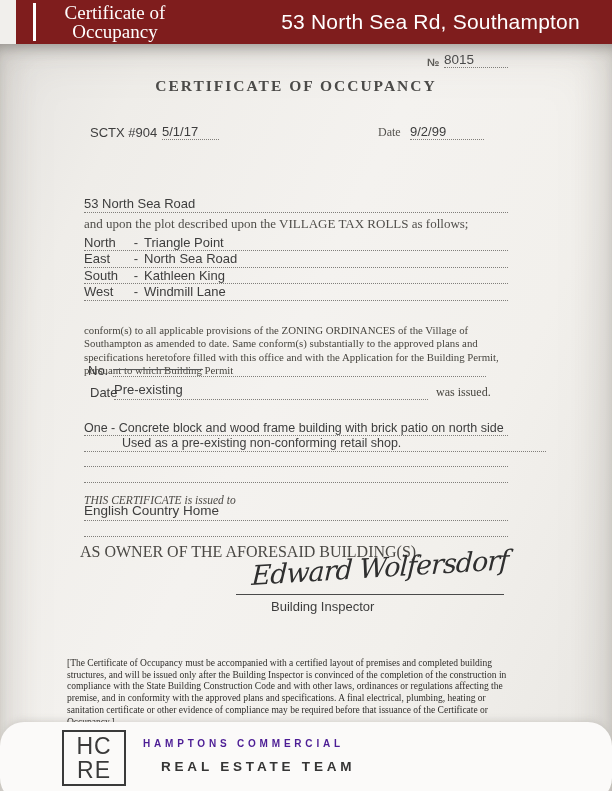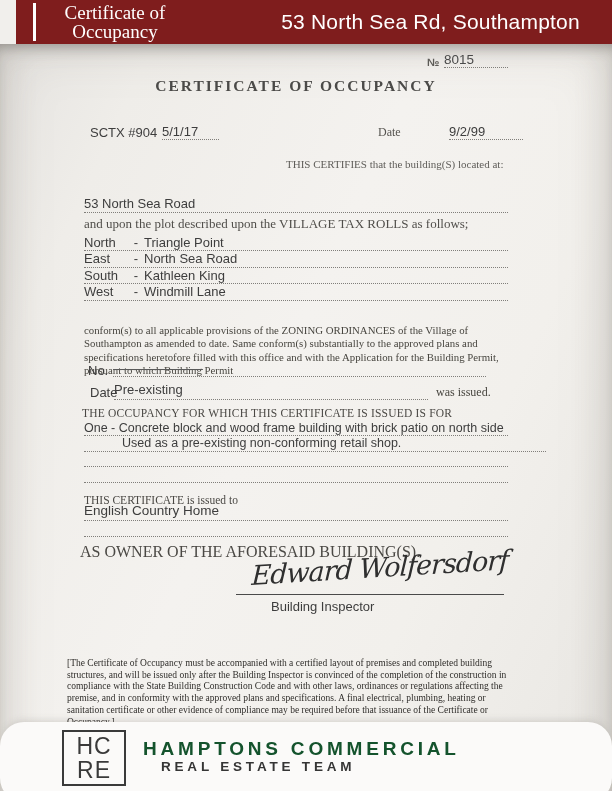--- a/index.html
+++ b/index.html
@@ -33,21 +33,21 @@
   .village{left:146px;top:8px;width:300px;text-align:center;font-weight:bold;font-size:13.5px;color:#4a4a4a;}
   .no-label{left:427px;top:12px;font-size:11px;font-weight:bold;color:#5c5a56;}
   .no-value{left:444px;top:8px;width:64px;height:15px;font-size:13.5px;color:#4a4a4a;}
   .cert-title{left:121px;top:33px;width:350px;text-align:center;
         font-family:"Liberation Serif",serif;font-weight:bold;font-size:15.5px;
         letter-spacing:2px;color:#4b4a48;white-space:nowrap;}
 
   .sctx-label{left:90px;top:81px;}
   .sctx-value{left:162px;top:80px;width:57px;height:15px;}
   .date-label-top{left:378px;top:81px;font-size:12px;}
-  .date-value-top{left:410px;top:80px;width:74px;height:15px;margin-left:39px;}
+  .date-value-top{left:410px;top:80px;width:74px;height:15px;}
 
   .certifies{left:286px;top:114px;font-size:11px;color:#5f5d59;}
   .address-box{left:84px;top:152px;width:424px;height:16px;}
   .plot-line{left:84px;top:172px;font-size:13px;color:#504e4a;}
 
   .bounds{left:84px;top:191px;width:424px;height:62px;}
   .b-row{position:relative;display:flex;width:424px;height:15.4px;border-bottom:1px dotted #807e7a;}
   .b-side{position:relative;width:44px;}
   .b-dash{position:relative;width:16px;text-align:center;}
   .b-name{position:relative;}
@@ -60,21 +60,21 @@
   .permit-date-label{left:90px;top:341px;}
   .permit-date-line{left:114px;top:338px;width:314px;height:17px;}
   .was-issued{left:436px;top:341px;font-size:12px;color:#47453f;}
   .occ-heading{left:82px;top:363px;font-size:11.5px;color:#4a4844;letter-spacing:.2px;}
 
   .use-block{left:84px;top:377px;width:424px;height:58px;}
   .u-row{position:relative;width:424px;height:14.4px;border-bottom:1px dotted #807e7a;
          font-size:12.5px;white-space:nowrap;color:#3d3d3d;}
   .u-indent{padding-left:38px;}
 
-  .issued-to{left:84px;top:450px;font-size:11.5px;color:#4a4844;}
+  .issued-to{left:84px;top:450px;font-size:11.5px;color:#4a4844;font-style:italic;}
   .english-box{left:84px;top:459px;width:424px;height:17px;font-size:13.5px;}
   .blank-line{left:84px;top:491px;width:424px;height:1px;border-bottom:1px dotted #807e7a;}
   .owner-line{left:80px;top:499px;font-size:16px;color:#4a4844;}
 
   .sig-line{left:236px;top:549px;width:268px;height:1px;border-bottom:1.5px solid #4a4a4a;}
   .signature{left:235px;top:508px;width:290px;text-align:center;
         font-family:"DejaVu Serif",serif;font-style:italic;font-size:27px;
         letter-spacing:-1px;color:#2f2f2f;transform:rotate(-3.5deg) skewX(-6deg);white-space:nowrap;}
   .inspector{left:271px;top:555px;font-size:13px;color:#3d3d3d;}
 
@@ -82,21 +82,21 @@
         font-family:"Liberation Serif",serif;font-size:9.5px;line-height:11.7px;color:#2f2d2a;}
 
   
   .strip{position:absolute;left:0;top:678px;width:612px;height:80px;background:#fbfaf9;
          box-shadow:0 -5px 9px -5px rgba(110,105,98,.30);border-radius:24px;}
   .strip *{position:absolute;}
   .logo-box{left:62px;top:8px;width:60px;height:52px;border:2px solid #3a3a3a;
         display:flex;flex-direction:column;align-items:center;justify-content:center;
         color:#3a3a3a;font-size:23px;line-height:24px;letter-spacing:1px;font-weight:300;}
   .logo-box span{position:relative;}
-  .brand1{left:143px;top:16px;font-size:19px;font-weight:bold;letter-spacing:3.8px;color:#14532d;white-space:nowrap;}
+  .brand1{left:143px;top:16px;font-size:10px;font-weight:bold;letter-spacing:3.8px;color:#4c1d95;white-space:nowrap;}
   .brand2{left:143px;top:37px;font-size:13.5px;font-weight:bold;letter-spacing:3.8px;color:#353535;white-space:nowrap;padding-left:18px;}
 </style>
 </head>
 <body>
 
 <div class="stage">
 
   <header class="topbar">
     <div class="badge">
       <div>Certificate of</div>
@@ -109,21 +109,20 @@
 
     <div class="sans no-label">№</div>
     <div class="sans no-value dotted">8015</div>
     <div class="cert-title">CERTIFICATE OF OCCUPANCY</div>
 
     <div class="sans sctx-label">SCTX #904</div>
     <div class="sans sctx-value dotted">5/1/17</div>
     <div class="serif date-label-top">Date</div>
     <div class="sans date-value-top dotted">9/2/99</div>
 
-    <div class="serif certifies">THIS CERTIFIES that the building(S) located at:</div>
     <div class="sans address-box dotted">53 North Sea Road</div>
     <div class="serif plot-line">and upon the plot described upon the VILLAGE TAX ROLLS as follows;</div>
 
     <div class="bounds">
       <div class="b-row">
         <span class="sans b-side">North</span>
         <span class="sans b-dash">-</span>
         <span class="sans b-name">Triangle Point</span>
       </div>
       <div class="b-row">
@@ -150,21 +149,20 @@
       <div class="z-line serif">pursuant to which Building Permit</div>
     </div>
 
     <div class="sans permit-no-label">No.</div>
     <div class="permit-no-line dotted"><span class="dashes" style="position:relative">------------------</span></div>
 
     <div class="sans permit-date-label">Date</div>
     <div class="sans permit-date-line dotted">Pre-existing</div>
     <div class="serif was-issued">was issued.</div>
 
-    <div class="serif occ-heading">THE OCCUPANCY FOR WHICH THIS CERTIFICATE IS ISSUED IS FOR</div>
 
     <div class="use-block">
       <div class="u-row" style="position:relative">One - Concrete block and wood frame building with brick patio on north side</div>
       <div class="u-row u-indent" style="position:relative">Used as a pre-existing non-conforming retail shop.</div>
       <div class="u-row" style="position:relative"></div>
       <div class="u-row" style="position:relative"></div>
     </div>
 
     <div class="serif issued-to">THIS CERTIFICATE is issued to</div>
     <div class="sans english-box dotted">English Country Home</div>

